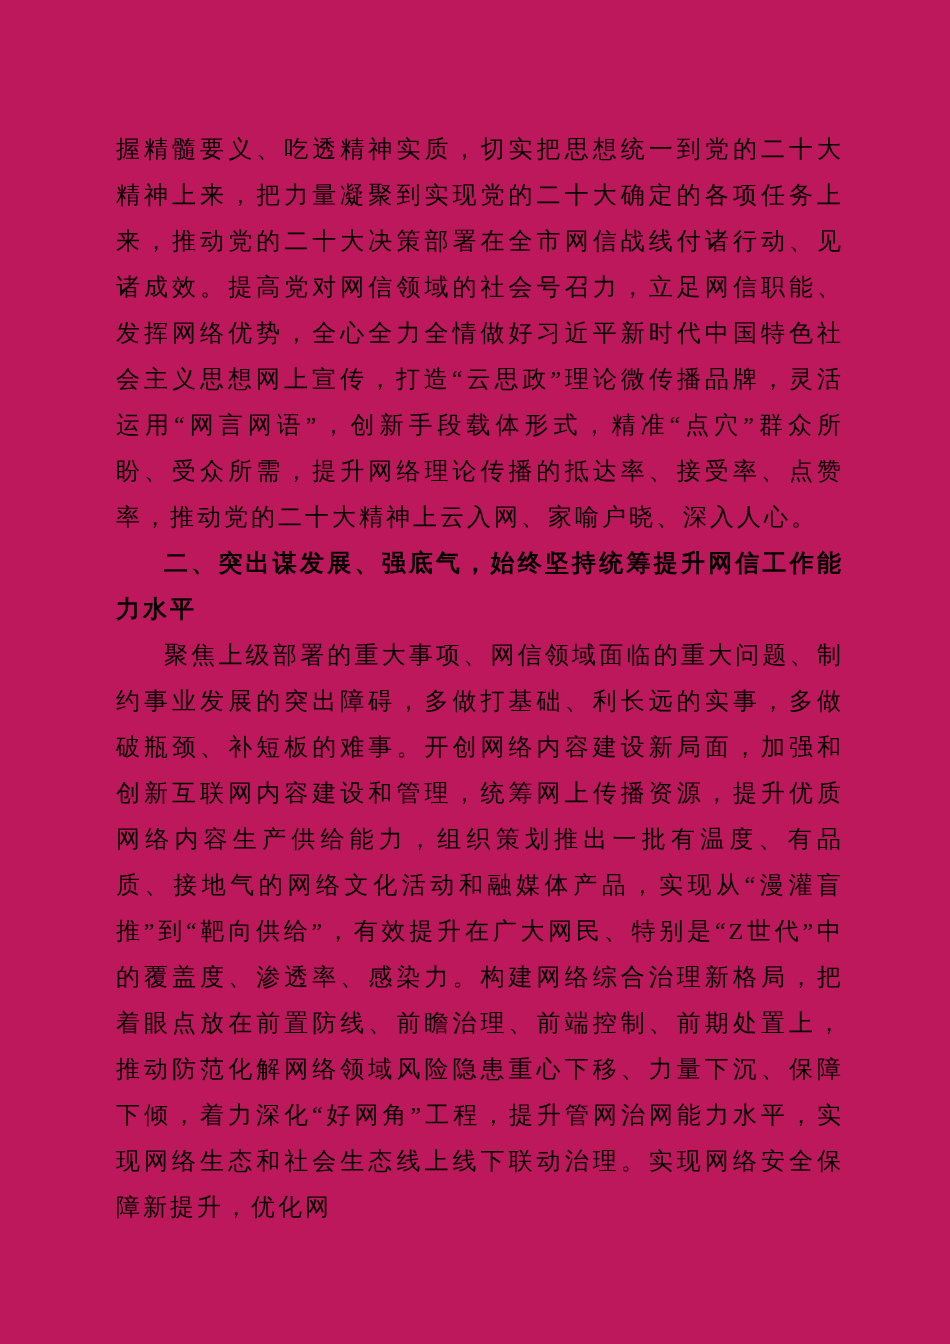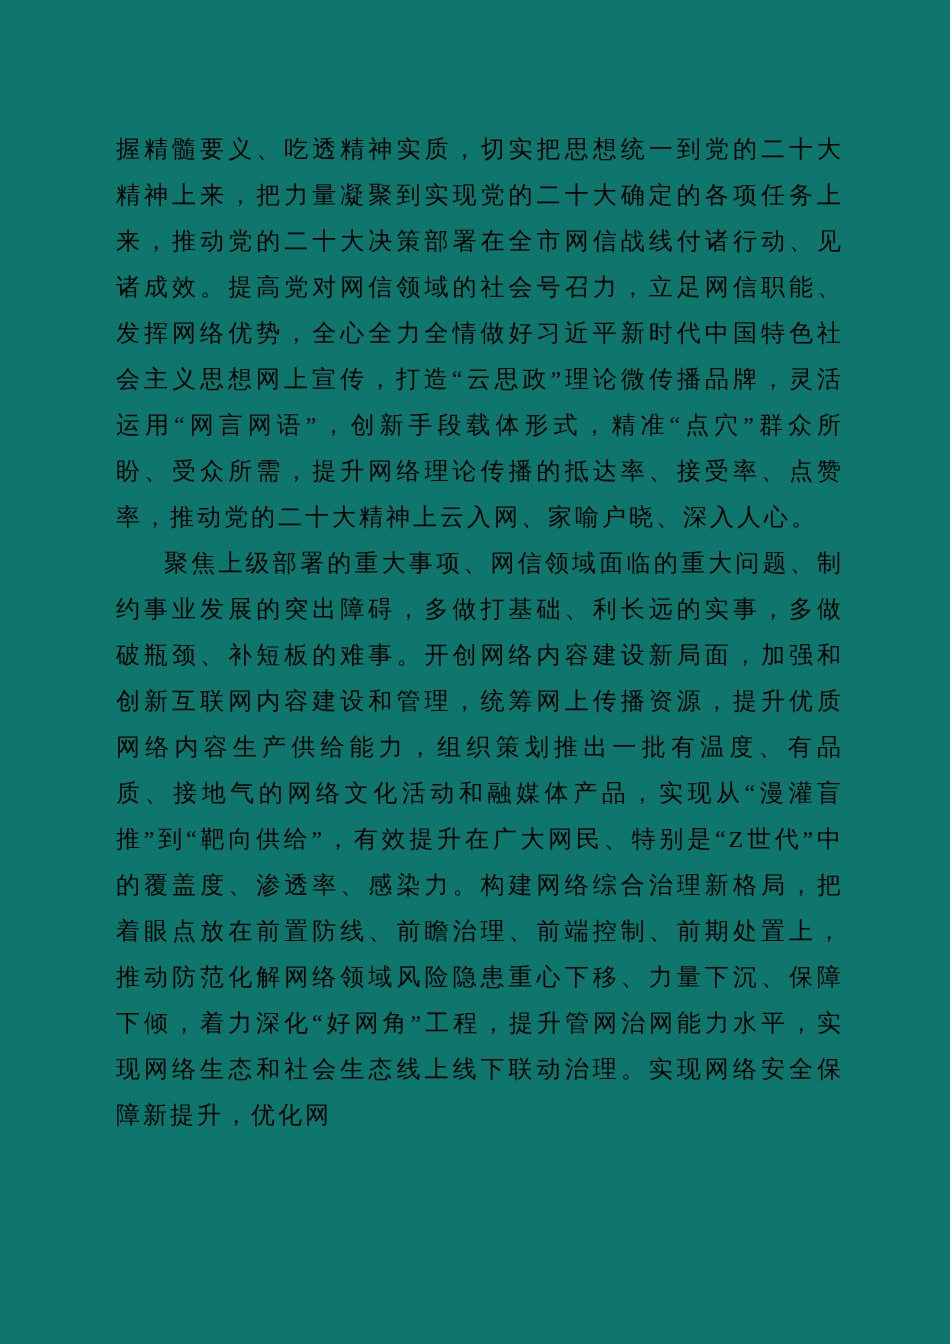--- a/index.html
+++ b/index.html
@@ -9,21 +9,21 @@
     background: #ffffff;
   }
   body {
     width: 950px;
     height: 1344px;
     overflow: hidden;
   }
   .page {
     width: 950px;
     height: 1344px;
-    background: #0f766e;
+    background: #be185d;
     padding: 126px 106px 0 116px;
     font-family: "Liberation Serif", "DejaVu Serif", serif;
     color: #000000;
   }
   .doc-text {
     margin: 0;
     font-size: 24px;
     line-height: 46px;
     letter-spacing: 3px;
     text-align: justify;
@@ -35,14 +35,15 @@
   }
   .indent {
     text-indent: 2em;
   }
 </style>
 </head>
 <body>
 
 <div class="page">
   <p class="doc-text">握精髓要义、吃透精神实质，切实把思想统一到党的二十大精神上来，把力量凝聚到实现党的二十大确定的各项任务上来，推动党的二十大决策部署在全市网信战线付诸行动、见诸成效。提高党对网信领域的社会号召力，立足网信职能、发挥网络优势，全心全力全情做好习近平新时代中国特色社会主义思想网上宣传，打造“云思政”理论微传播品牌，灵活运用“网言网语”，创新手段载体形式，精准“点穴”群众所盼、受众所需，提升网络理论传播的抵达率、接受率、点赞率，推动党的二十大精神上云入网、家喻户晓、深入人心。</p>
+  <p class="doc-text heading indent">二、突出谋发展、强底气，始终坚持统筹提升网信工作能力水平</p>
   <p class="doc-text indent">聚焦上级部署的重大事项、网信领域面临的重大问题、制约事业发展的突出障碍，多做打基础、利长远的实事，多做破瓶颈、补短板的难事。开创网络内容建设新局面，加强和创新互联网内容建设和管理，统筹网上传播资源，提升优质网络内容生产供给能力，组织策划推出一批有温度、有品质、接地气的网络文化活动和融媒体产品，实现从“漫灌盲推”到“靶向供给”，有效提升在广大网民、特别是“Z世代”中的覆盖度、渗透率、感染力。构建网络综合治理新格局，把着眼点放在前置防线、前瞻治理、前端控制、前期处置上，推动防范化解网络领域风险隐患重心下移、力量下沉、保障下倾，着力深化“好网角”工程，提升管网治网能力水平，实现网络生态和社会生态线上线下联动治理。实现网络安全保障新提升，优化网</p>
 </div>
 
 </body></html>

